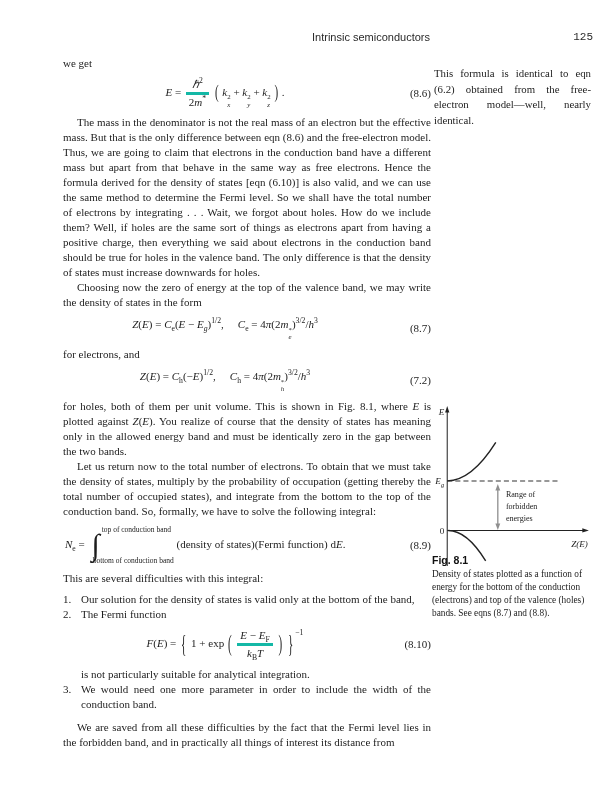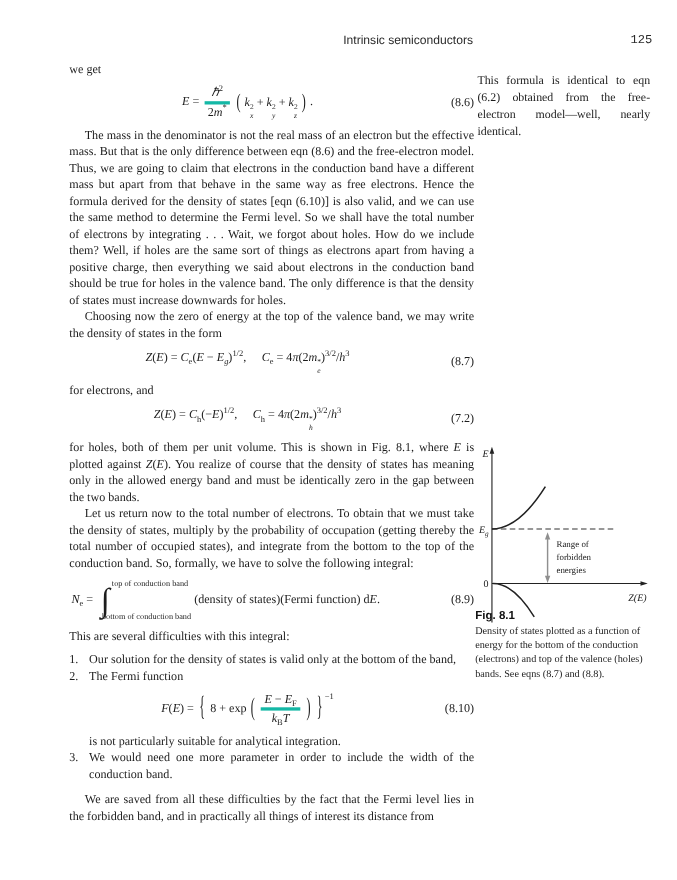--- a/index.html
+++ b/index.html
@@ -155,21 +155,21 @@
         <div class="li-body">Our solution for the density of states is valid only at the bottom of the band,</div>
       </div>
       <div class="li">
         <span class="li-num">2.</span>
         <div class="li-body">
           <div>The Fermi function</div>
           <div class="eq eq-outdent">
             <span class="eq-body">
               <span><span class="it">F</span><span>(</span><span class="it">E</span><span>) = </span></span>
               <span class="bigbrace">{</span>
-              <span><span>8 + exp</span></span>
+              <span><span>1 + exp</span></span>
               <span class="bigd tall">(</span>
               <span class="frac"><span class="num"><span class="it">E</span><span> − </span><span class="it">E</span><sub>F</sub></span><span class="den"><span class="it">k</span><sub>B</sub><span class="it">T</span></span></span>
               <span class="bigd tall">)</span>
               <span class="bigbrace">}</span><sup class="eqsup">−1</sup>
             </span>
             <span class="eq-num">(8.10)</span>
           </div>
           <div>is not particularly suitable for analytical integration.</div>
         </div>
       </div>

